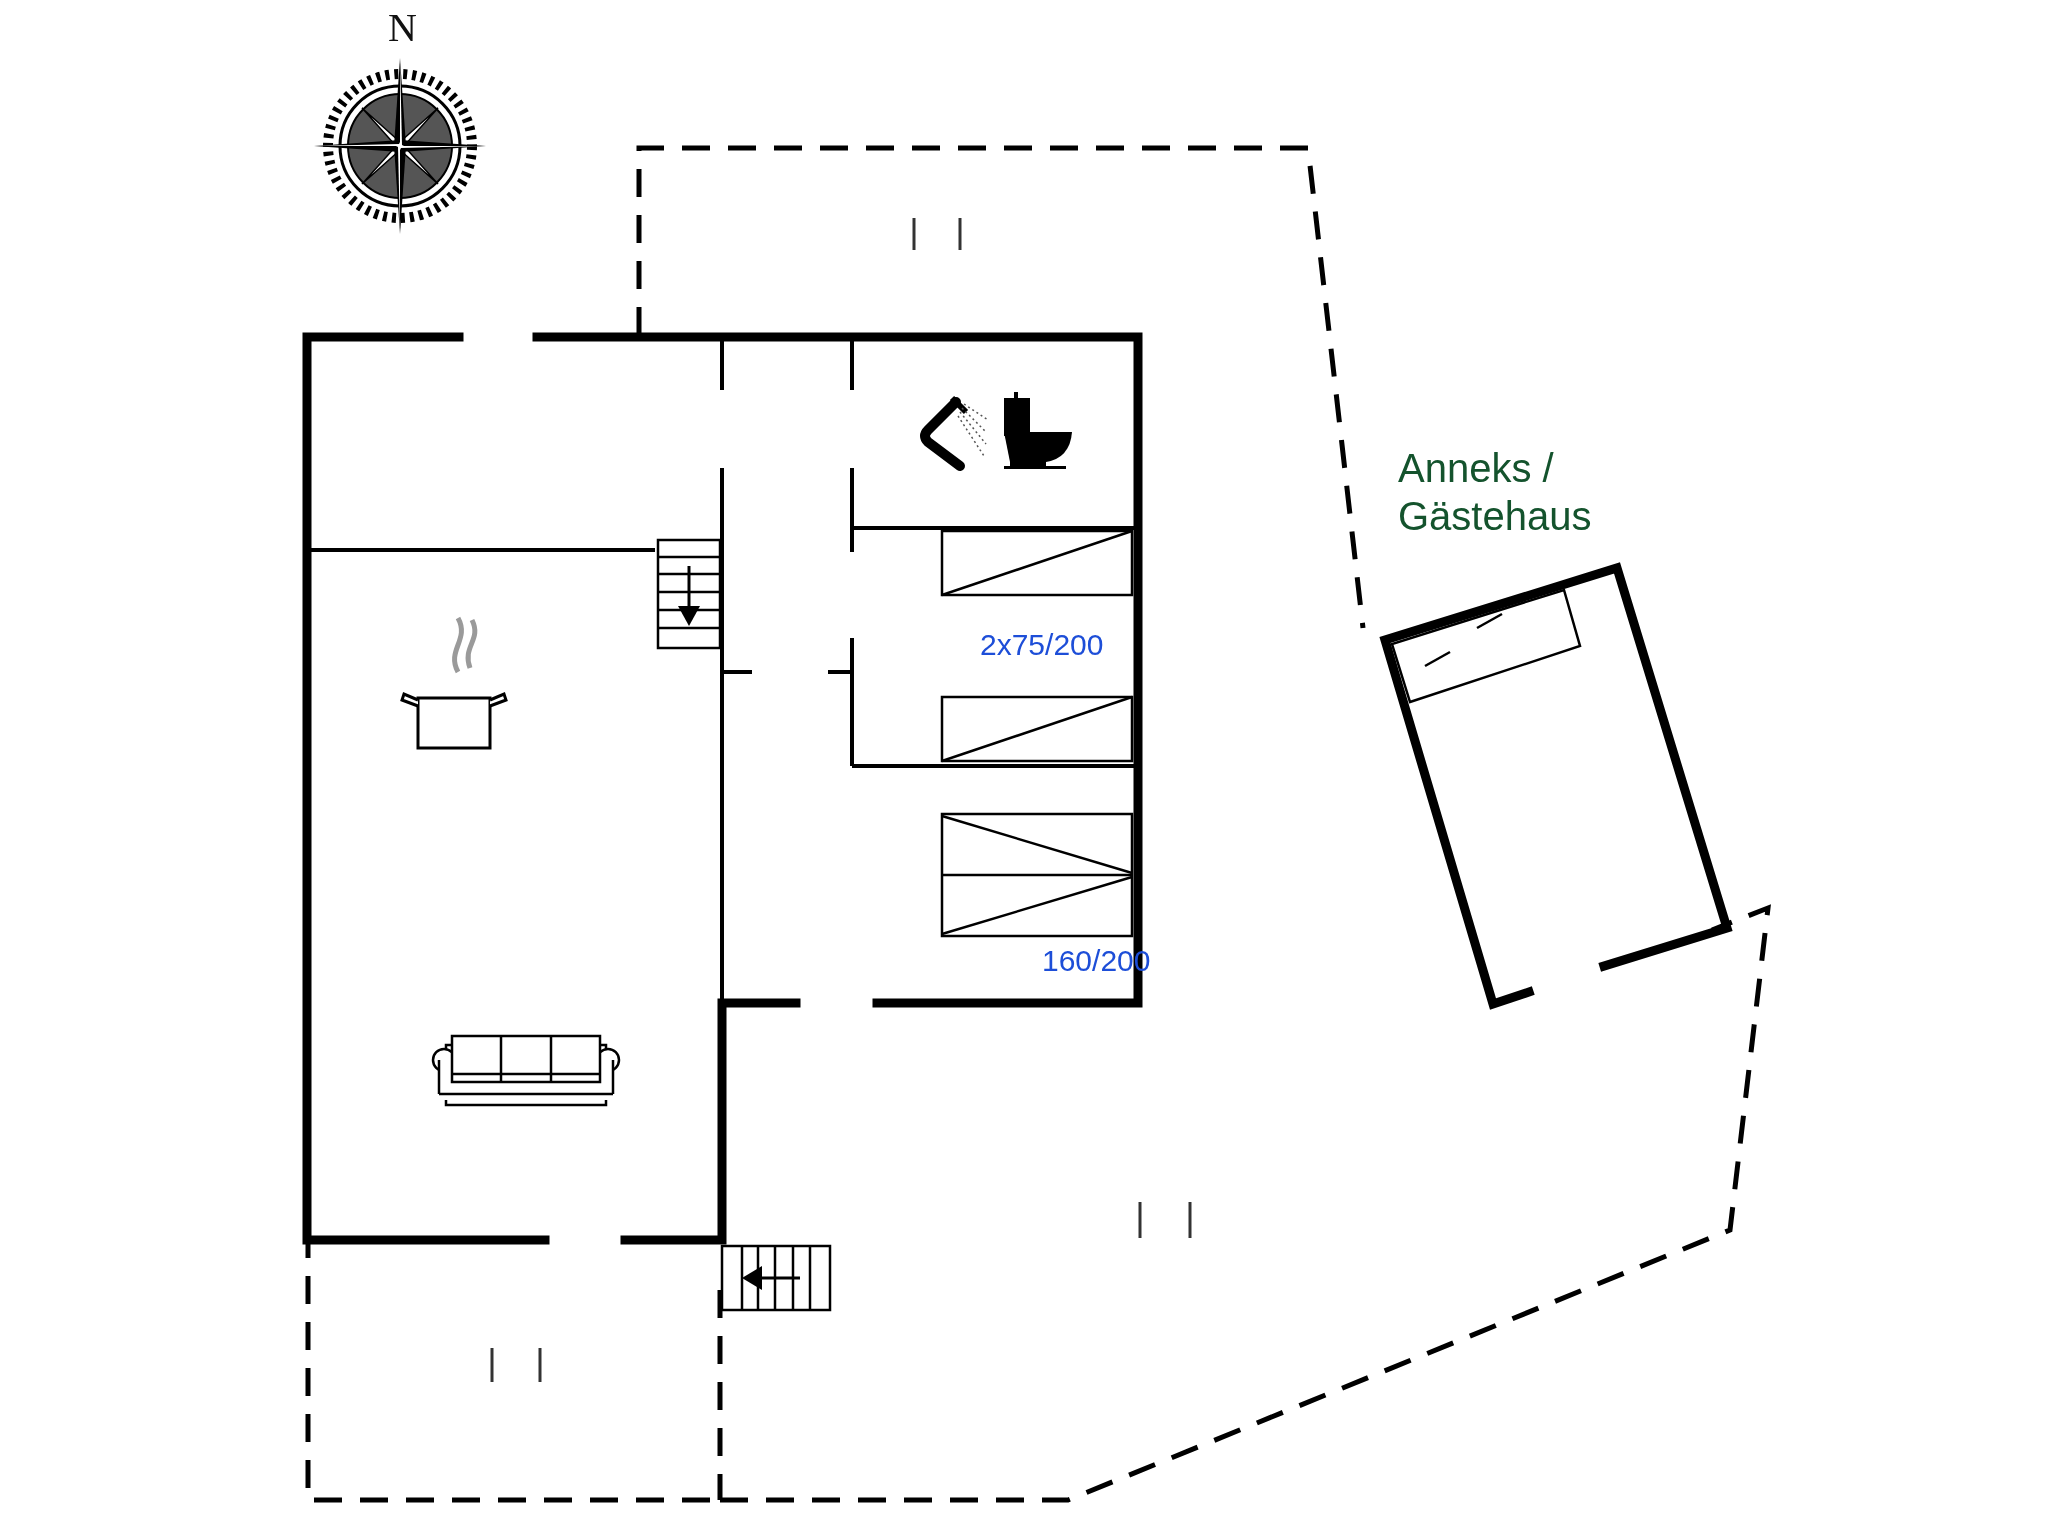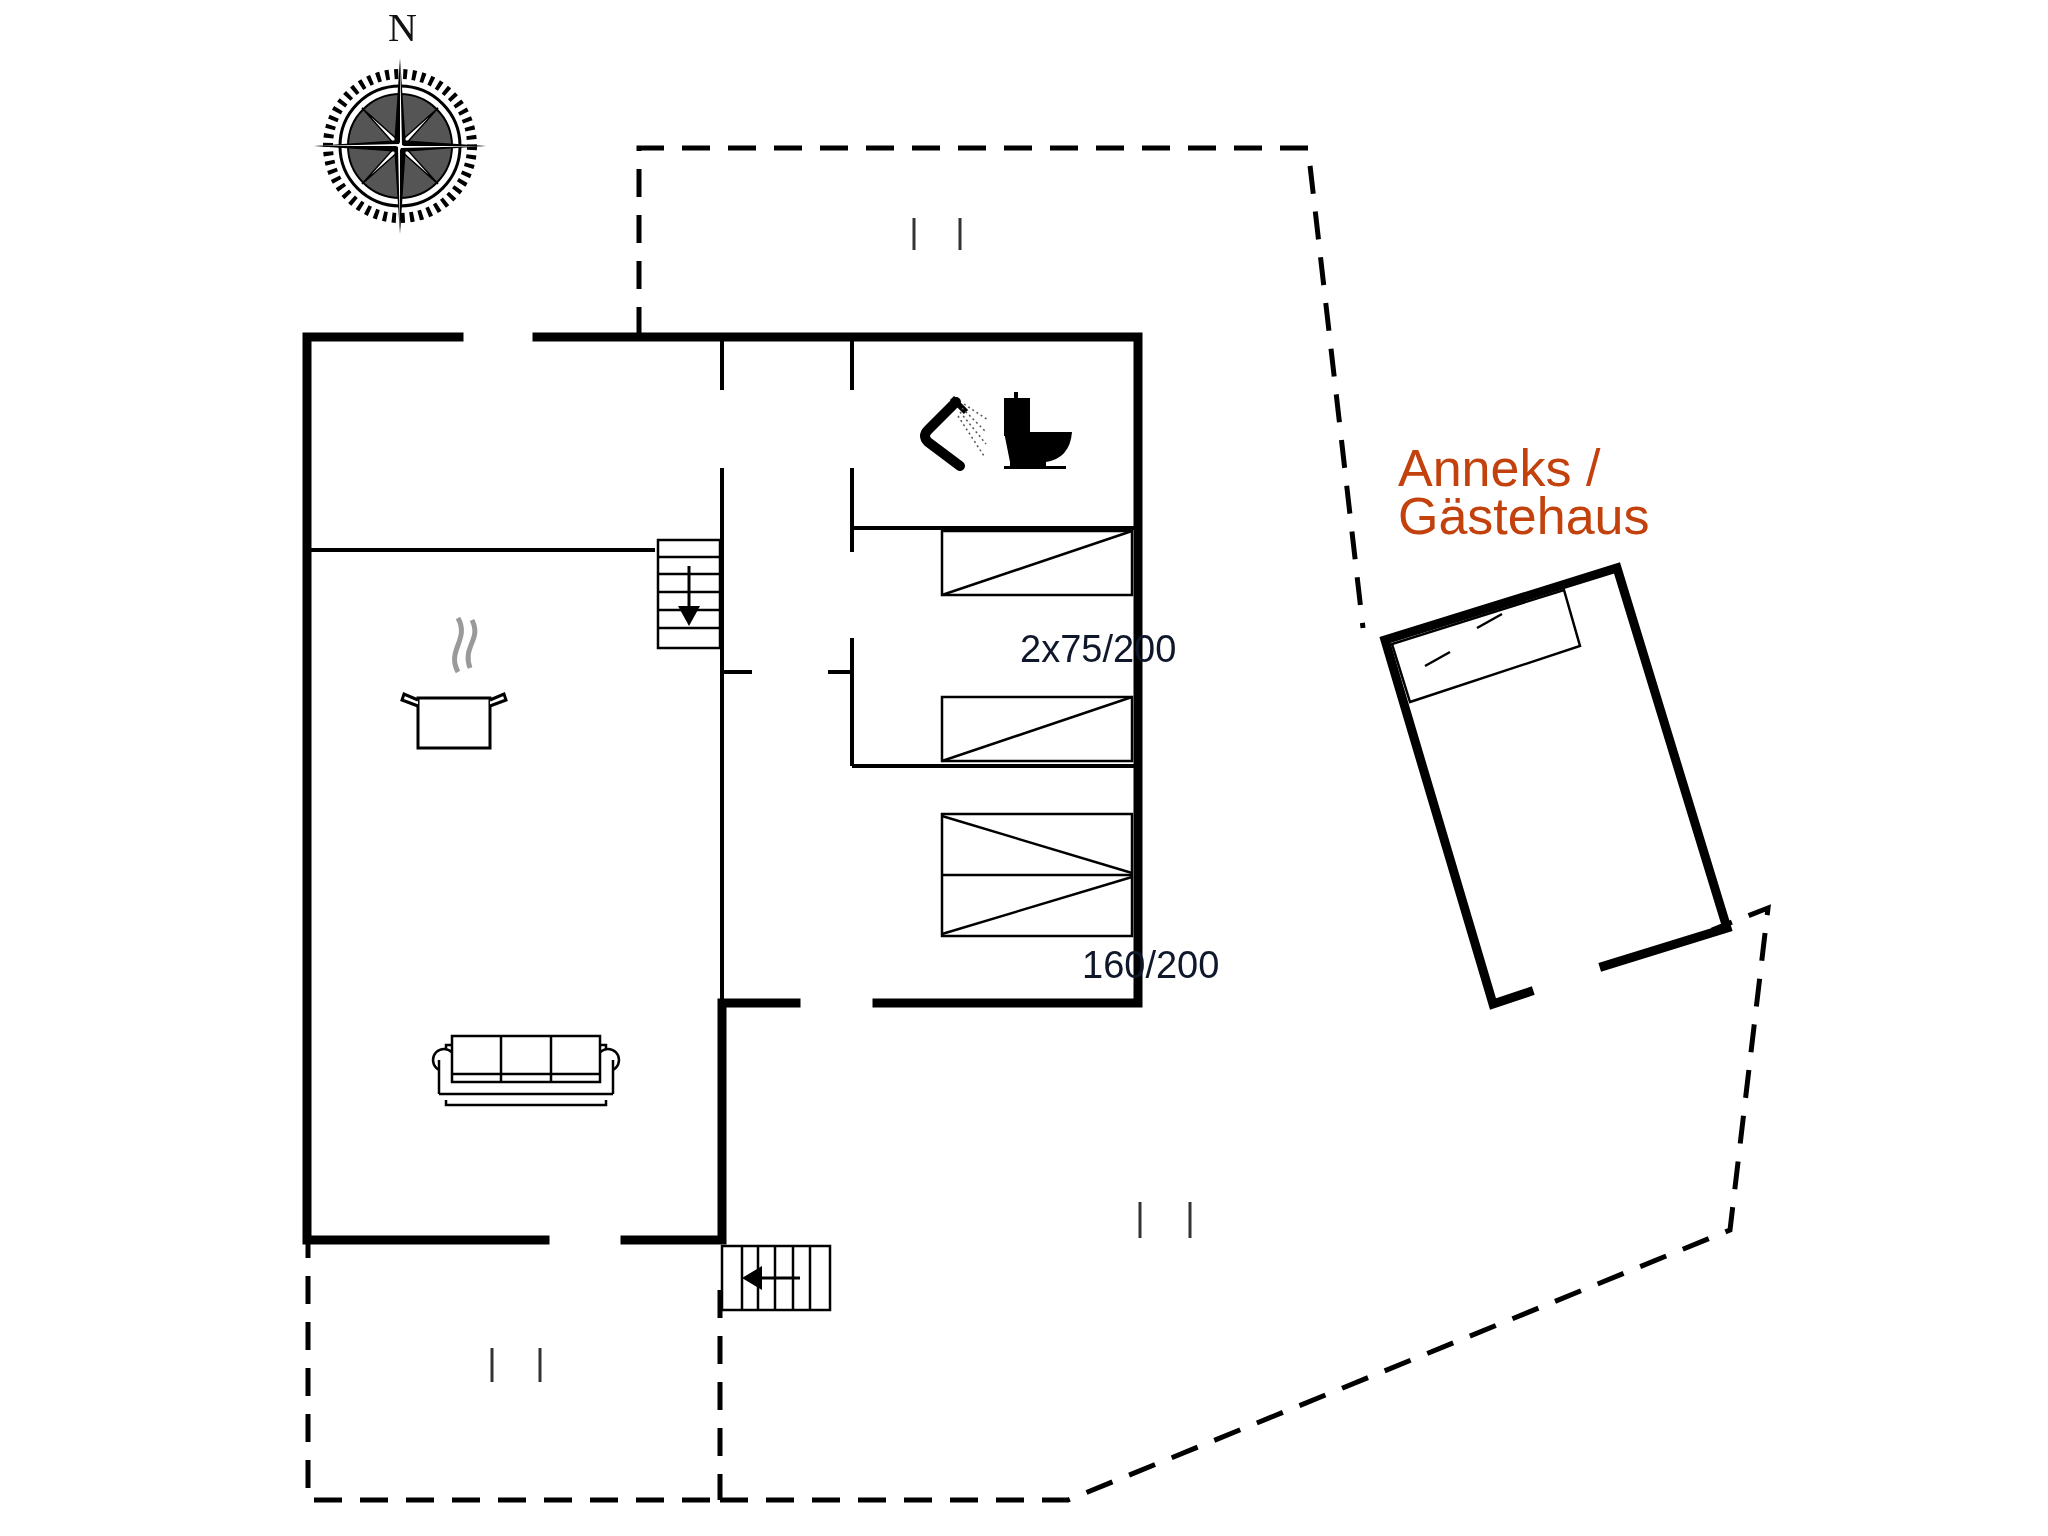--- a/index.html
+++ b/index.html
@@ -4,22 +4,22 @@
 <style>
   html, body { margin: 0; padding: 0; background: #ffffff; }
   body { width: 2048px; height: 1536px; position: relative; overflow: hidden; font-family: "Liberation Sans", sans-serif; }
   #plan { position: absolute; left: 0; top: 0; width: 2048px; height: 1536px; }
   .wall { stroke: #000; stroke-width: 9; fill: none; stroke-linecap: square; }
   .partition { stroke: #000; stroke-width: 4; fill: none; }
   .thin { stroke: #000; stroke-width: 2.5; fill: none; }
   .dash { stroke: #000; stroke-width: 5; fill: none; stroke-dasharray: 28 18; }
   .tick { stroke: #333; stroke-width: 3; }
   .label { position: absolute; color: #222; font-family: "Liberation Sans", sans-serif; white-space: nowrap; }
-  .bed-label { font-size: 38px; color: #0f172a; margin-left: 40px; }
-  .annex-label { font-size: 52px; line-height: 48px; color: #c2410c; }
+  .bed-label { font-size: 30px; color: #1d4ed8; }
+  .annex-label { font-size: 40px; line-height: 48px; color: #14532d; }
   .north { position: absolute; font-family: "Liberation Serif", serif; font-size: 40px; color: #111; }
 </style>
 </head>
 <body>
 
 <svg id="plan" viewBox="0 0 2048 1536" xmlns="http://www.w3.org/2000/svg">
 
   <g transform="translate(400,146)">
     <circle r="72" fill="none" stroke="#000" stroke-width="10" stroke-dasharray="4 5"></circle>
     <circle r="60" fill="none" stroke="#000" stroke-width="3"></circle>

